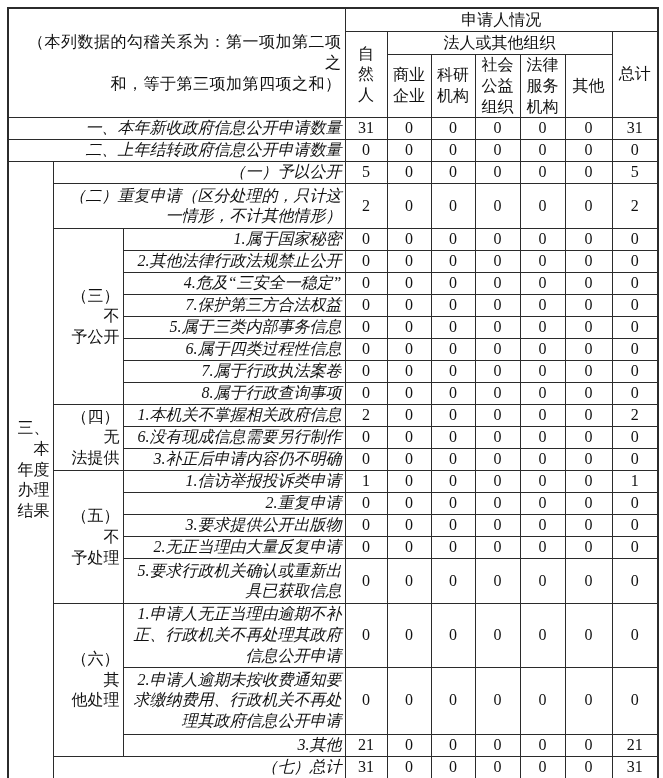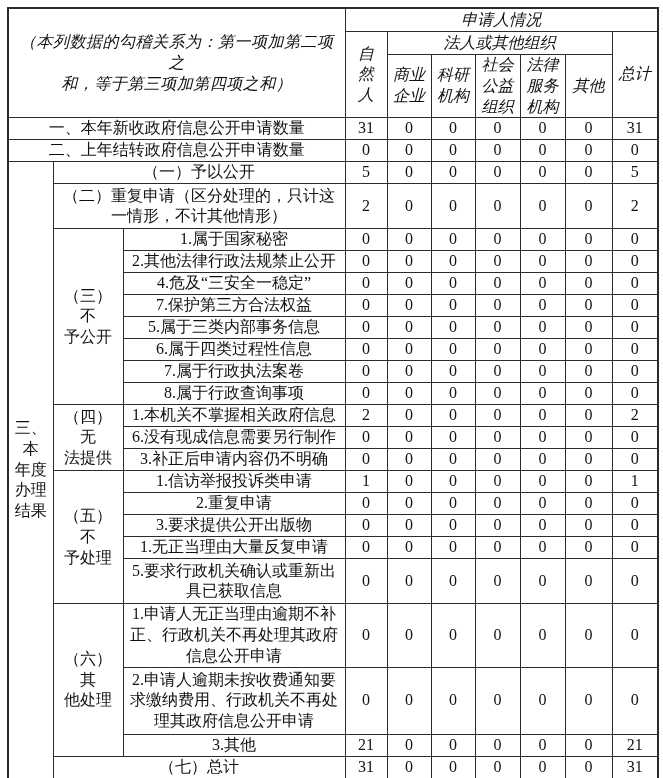--- a/index.html
+++ b/index.html
@@ -29,32 +29,31 @@
     font-size: 16px;
     font-weight: normal;
     line-height: 1.3;
     padding: 0 3px;
     vertical-align: middle;
     white-space: pre-line;
     overflow: hidden;
     color: #111;
   }
   
-  th.hdr { text-align: center; padding: 0 1px; font-style: italic; }
+  th.hdr { text-align: center; padding: 0 1px; }
   td.note {
-    font-style: italic;
     font-size: 16px;
-    text-align: center;
+    text-align: right;
     padding: 0 8px;
     line-height: 1.55;
     letter-spacing: 0.5px;
   }
   
-  td.lbl { text-align: center; }
-  td.grp { text-align: center; padding: 0 2px 0 4px; }
+  td.lbl { text-align: right; font-style: italic; }
+  td.grp { text-align: right; padding: 0 2px 0 4px; }
   
   td.val { text-align: center; padding: 0 1px; }
   
   tr.rh1 td, tr.rh1 th { height: 21px; }
   tr.rh-head1 td, tr.rh-head1 th { height: 22px; }
   tr.rh-head2 th { height: 22px; }
   tr.rh-head3 th { height: 61px; }
   tr.rh2 td { height: 44px; }
   tr.rh3 td { height: 62px; }
   tr.rh3b td { height: 66px; }
@@ -295,21 +294,21 @@
     <td class="lbl">3.要求提供公开出版物</td>
     <td class="val">0</td>
     <td class="val">0</td>
     <td class="val">0</td>
     <td class="val">0</td>
     <td class="val">0</td>
     <td class="val">0</td>
     <td class="val">0</td>
   </tr>
   <tr class="rh1">
-    <td class="lbl">1.无正当理由大量反复申请</td>
+    <td class="lbl">2.无正当理由大量反复申请</td>
     <td class="val">0</td>
     <td class="val">0</td>
     <td class="val">0</td>
     <td class="val">0</td>
     <td class="val">0</td>
     <td class="val">0</td>
     <td class="val">0</td>
   </tr>
   <tr class="rh2">
     <td class="lbl">5.要求行政机关确认或重新出

